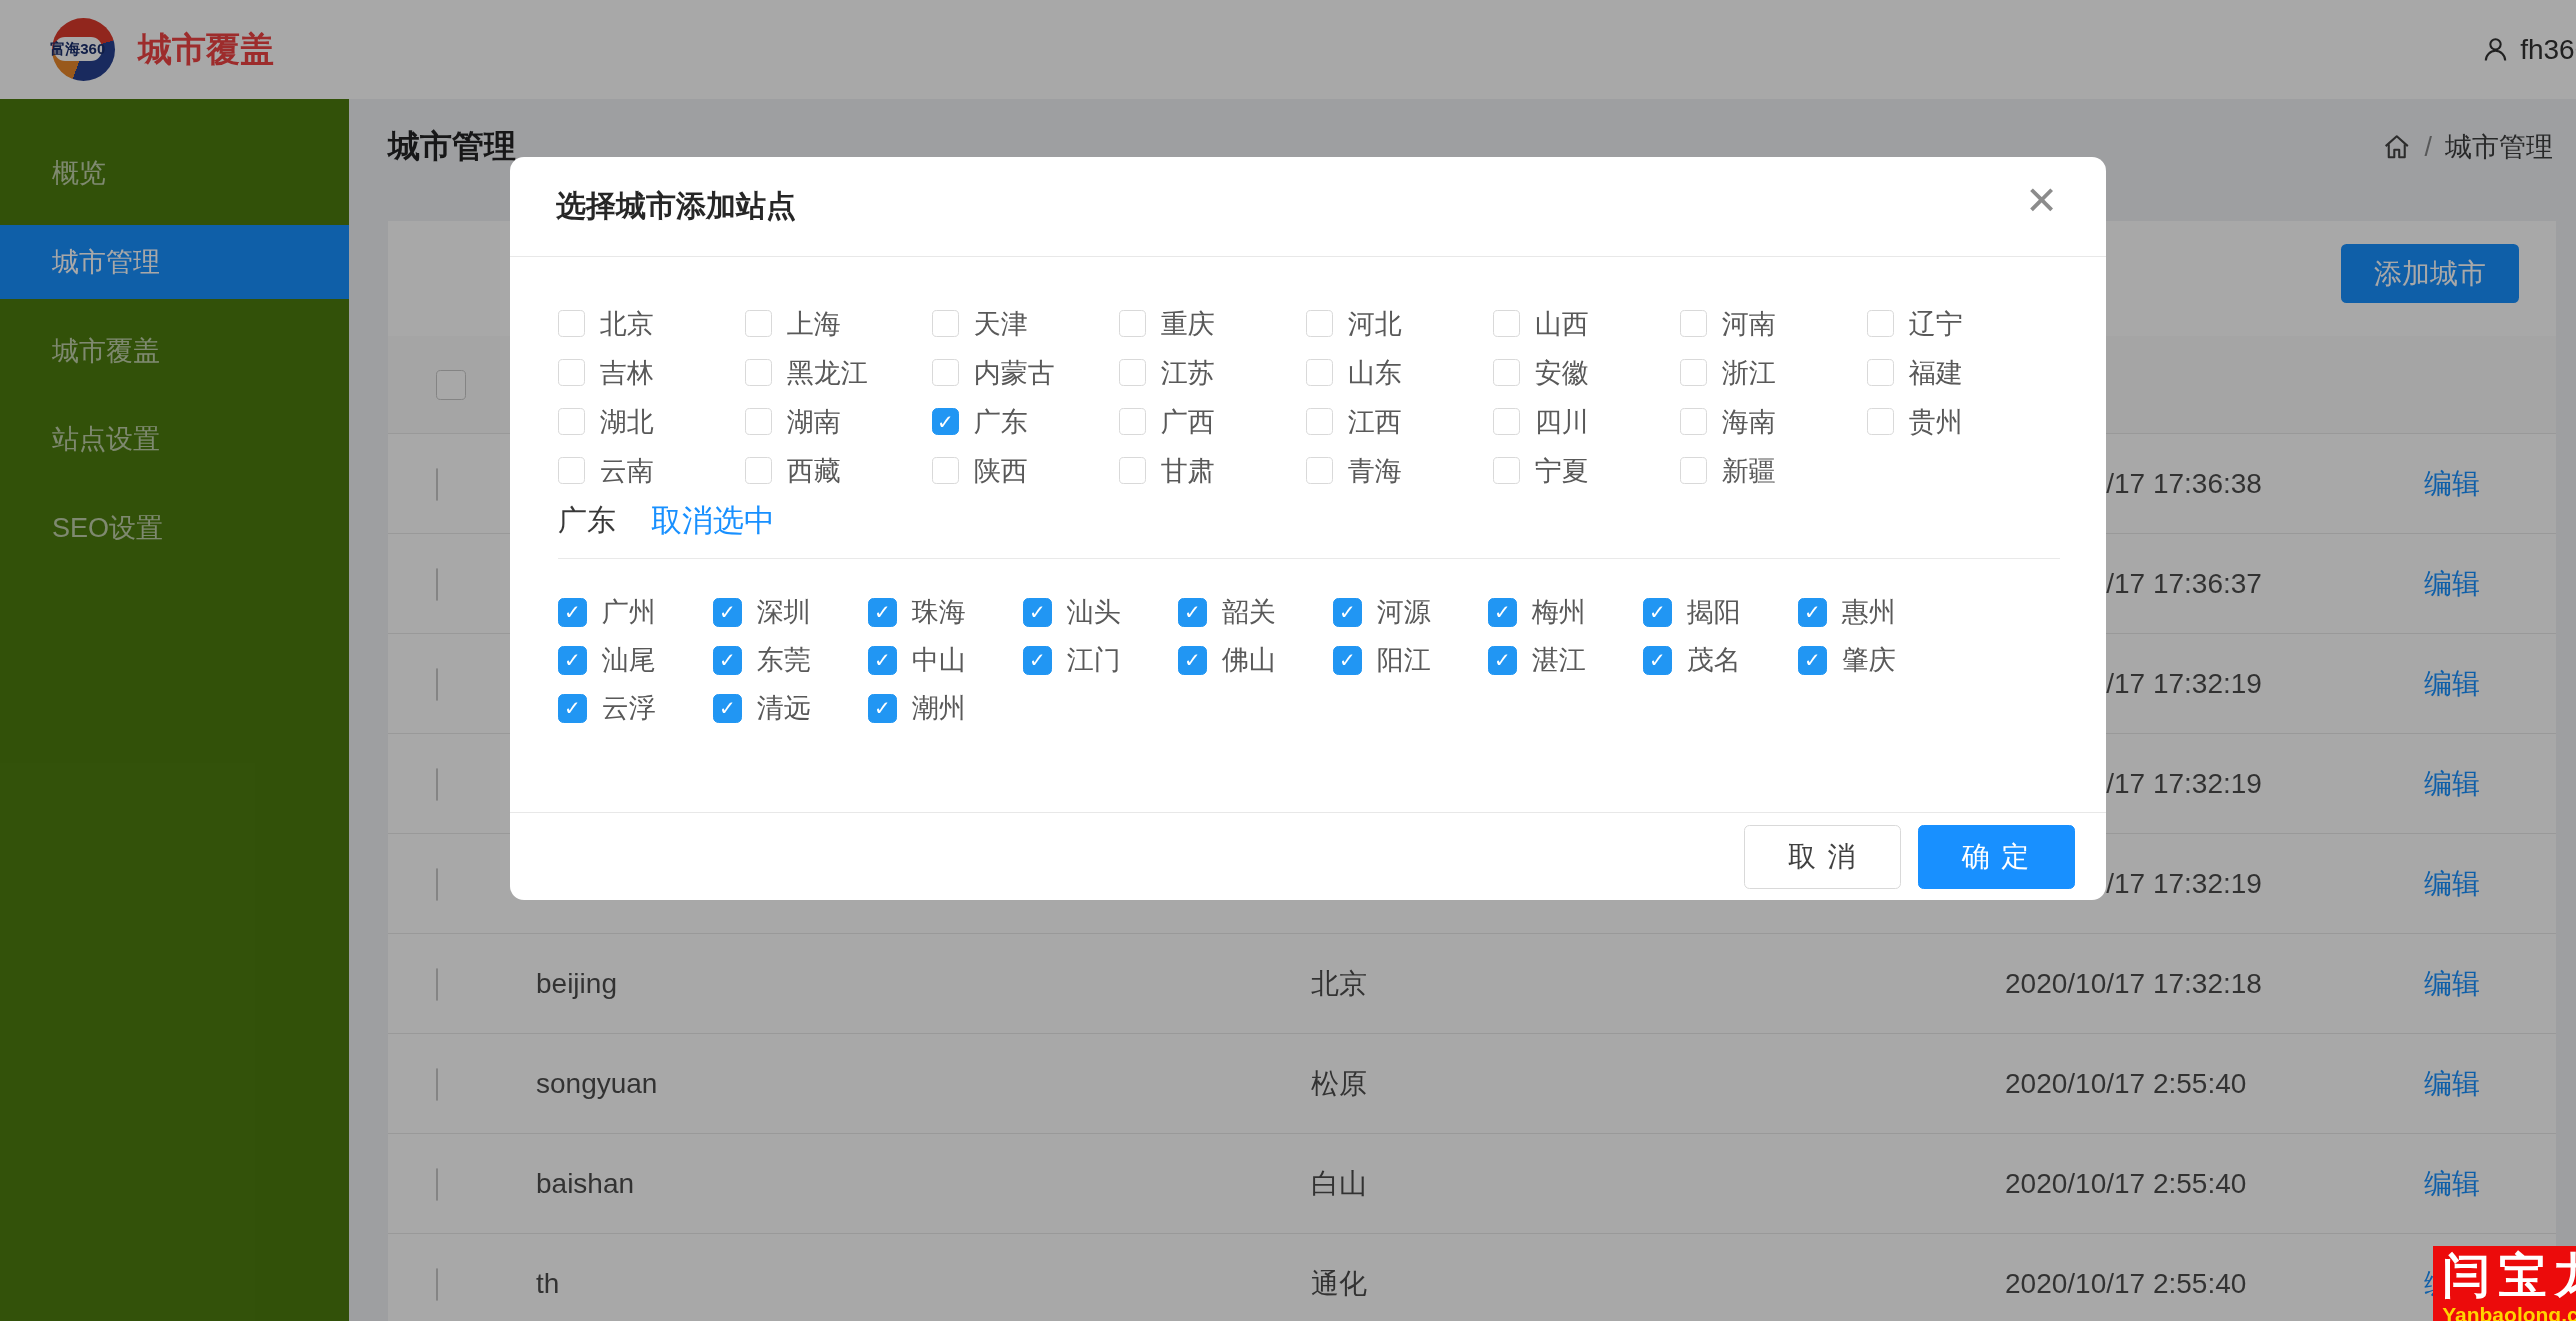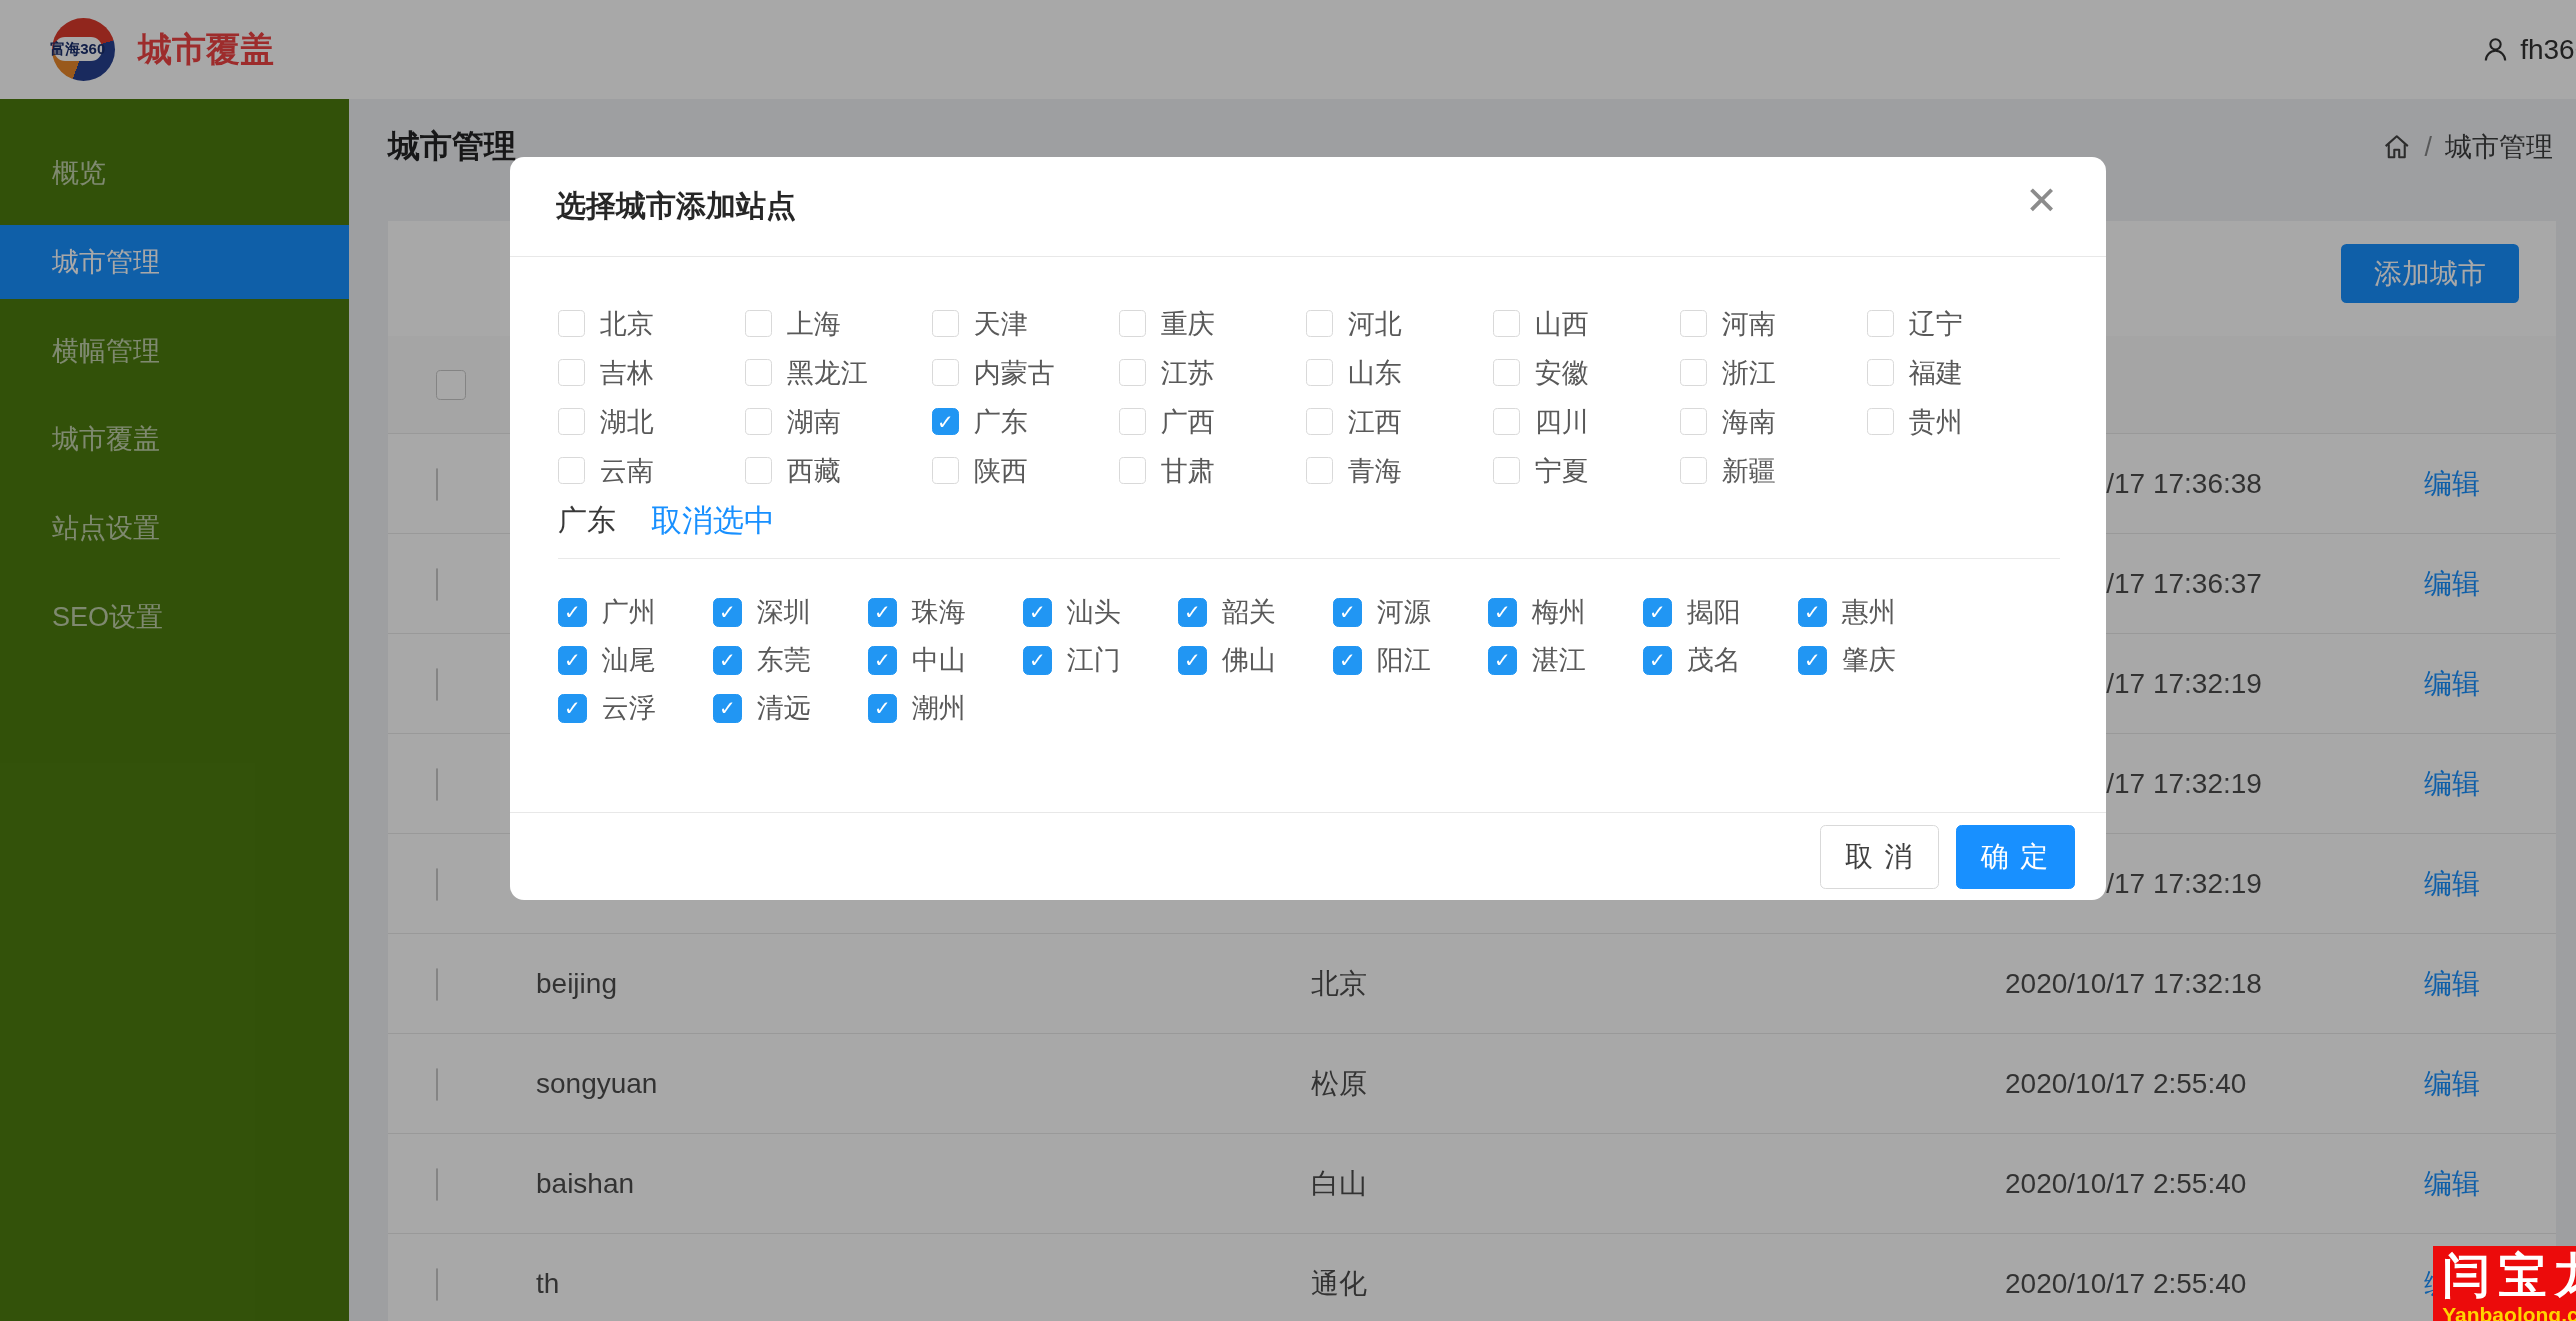--- a/index.html
+++ b/index.html
@@ -67,21 +67,21 @@
   .city-grid .cb { width:29px; height:29px; }
   .cb-label { font-size:27px; color:#595959; white-space:nowrap; }
 
   .selected-row { margin-top:7.4px; height:37px; display:flex; align-items:center; gap:35px; }
   .selected-name { font-size:29px; color:rgba(0,0,0,.78); }
   .deselect-link { font-size:31px; color:#1890ff; cursor:pointer; }
   .hr { margin-top:18.5px; border-top:0.9px solid #e9e9e9; }
 
   .modal-footer { position:absolute; left:0; bottom:0; width:100%; height:88px; border-top:0.9px solid #e8e8e8;
     display:flex; align-items:center; justify-content:flex-end; gap:16.6px; padding-right:31px; }
-  .btn { height:64px; padding:0 24px; border-radius:5.5px; font-size:28px; display:flex; align-items:center; cursor:pointer; letter-spacing:1.8px; }
+  .btn { height:64px; padding:0 43px; border-radius:5.5px; font-size:28px; display:flex; align-items:center; cursor:pointer; letter-spacing:1.8px; }
   .btn-cancel { background:#fff; border:0.9px solid #d9d9d9; color:rgba(0,0,0,.75); }
   .btn-ok { background:#1890ff; border:0.9px solid #1890ff; color:#fff; }
 
   
   .watermark { position:absolute; left:2433px; top:1246px; width:180px; height:106px; background:#ec0b0b; z-index:40; padding:3.7px 7.4px 0 9.2px; }
   .wm-main { font-size:48px; font-weight:bold; color:#fff; letter-spacing:8.3px; white-space:nowrap; line-height:52px; }
   .wm-sub { font-size:21px; font-weight:bold; color:#ffd400; white-space:nowrap; margin-top:1.8px; }
 </style>
 </head>
 <body>
@@ -107,23 +107,20 @@
 <div class="sidebar">
 
     <div class="menu-item">
       <span>概览</span>
     </div>
 
     <div class="menu-item active">
       <span>城市管理</span>
     </div>
 
-    <div class="menu-item">
-      <span>横幅管理</span>
-    </div>
 
 
     <div class="menu-item">
       <span>城市覆盖</span>
     </div>
 
     <div class="menu-item">
       <span>站点设置</span>
     </div>
 

